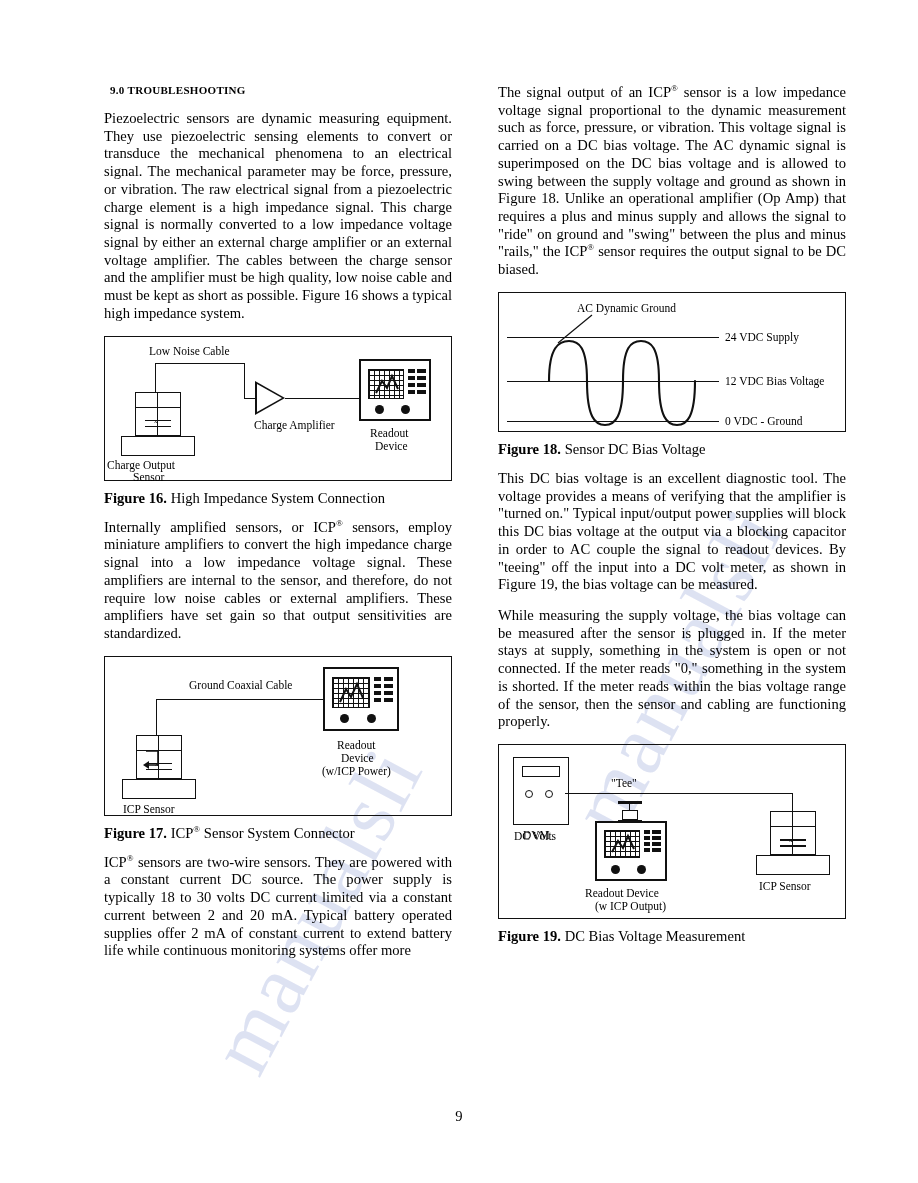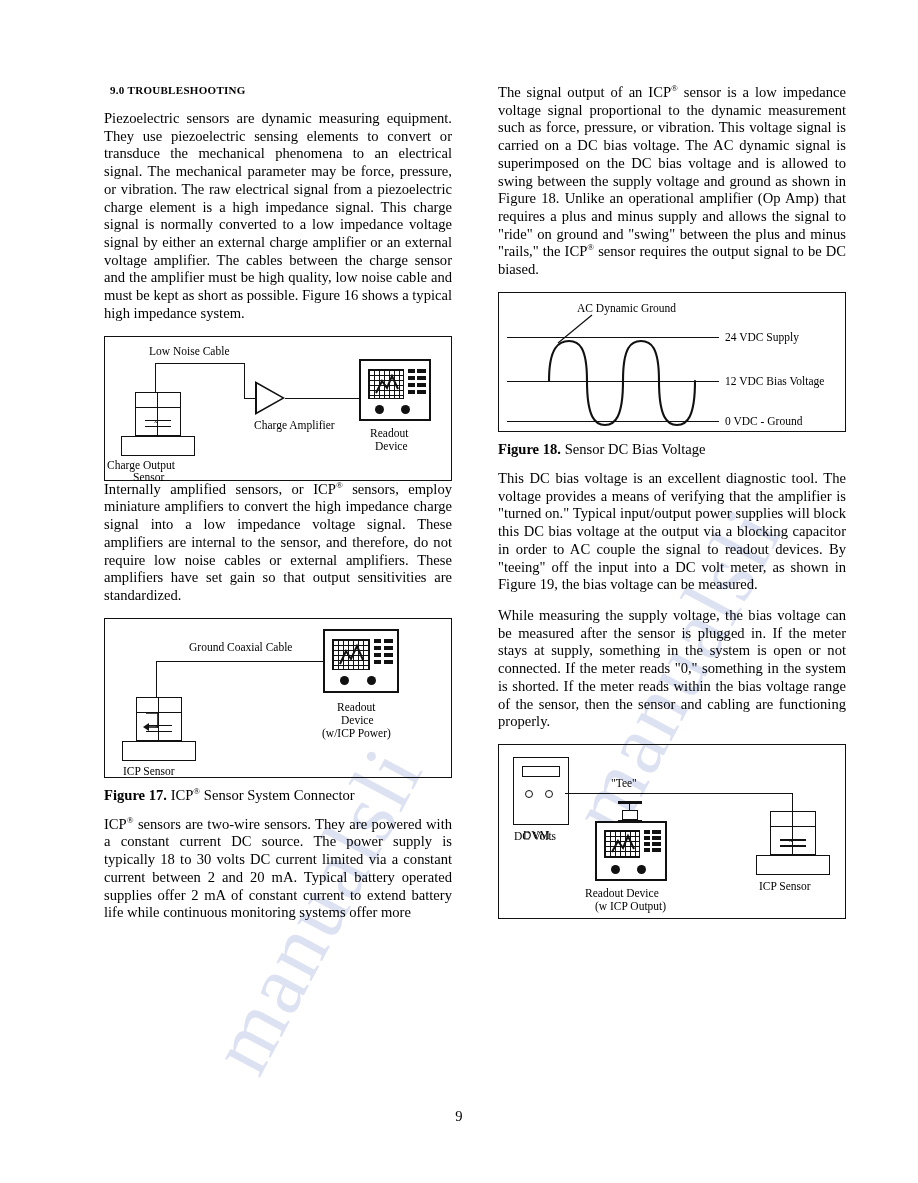--- a/index.html
+++ b/index.html
@@ -221,20 +221,24 @@
           <i style="left:0;top:21px;width:7px;height:4px;"></i>
             <i style="left:9px;top:21px;width:9px;height:4px;"></i>
         </div>
         <div class="knob" style="left:14px;top:44px;width:9px;height:9px;"></div>
         <div class="knob" style="left:40px;top:44px;width:9px;height:9px;"></div>
       </div>
       <div class="fig-label" style="left:265px;top:90px;">Readout</div>
       <div class="fig-label" style="left:270px;top:103px;">Device</div>
     </div>
 
+    <div class="caption">
+      <b>Figure 16.</b>
+      <span>High Impedance System Connection</span>
+    </div>
 
     <p class="body">
       <span>Internally amplified sensors, or ICP</span><sup class="reg">®</sup><span> sensors, employ miniature amplifiers to convert the high impedance charge signal into a low impedance voltage signal. These amplifiers are internal to the sensor, and therefore, do not require low noise cables or external amplifiers.  These amplifiers have set gain so that output sensitivities are standardized.</span>
     </p>
 
     <div class="figure fig17">
       <div class="fig-label" style="left:84px;top:22px;">Ground Coaxial Cable</div>
 
       <div class="line-v" style="left:51px;top:42px;height:44px;"></div>
       <div class="line-h" style="left:51px;top:42px;width:168px;"></div>
@@ -370,16 +374,20 @@
         <div class="mid"></div>
         <div class="stem"></div>
         <div class="cap-top"></div>
         <div class="cap-bot"></div>
         <div class="cap-x">x</div>
         <div class="base"></div>
       </div>
       <div class="fig-label" style="left:260px;top:135px;">ICP Sensor</div>
     </div>
 
+    <div class="caption">
+      <b>Figure 19.</b>
+      <span>DC Bias Voltage Measurement</span>
+    </div>
   </div>
 
   <div class="page-number">9</div>
 </div>
 
 </body></html>

